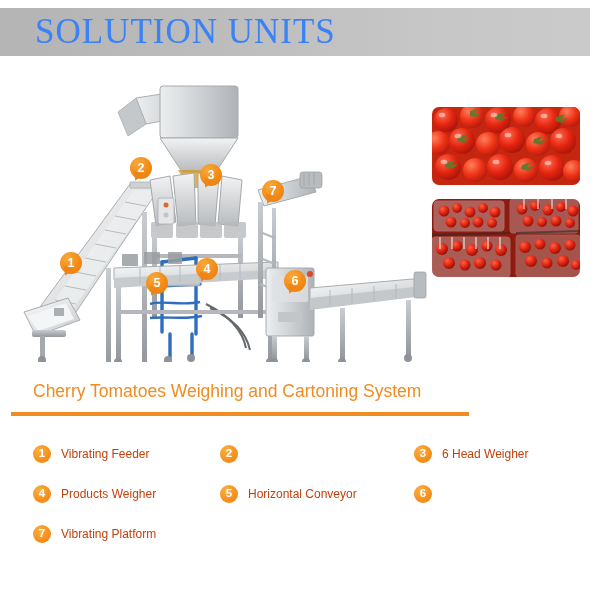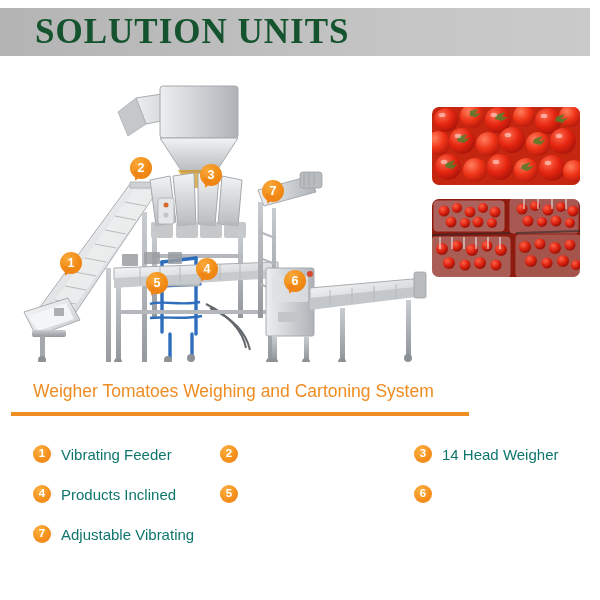--- a/index.html
+++ b/index.html
@@ -12,21 +12,21 @@
   .page{position:absolute;left:0;top:0;width:600px;height:600px;background:#fff;}
 
   
   .header-bar{
     position:absolute;left:0;top:8px;width:590px;height:48px;
     background:linear-gradient(to right,#b4b4b4 0%,#bcbcbc 35%,#c6c6c6 70%,#cacaca 100%);
   }
   .header-title{
     position:absolute;left:35px;top:10px;
     font-family:"Liberation Serif", serif;
-    font-weight:bold;font-size:35px;color:#14532d;
+    font-weight:normal;font-size:35px;color:#3b82f6;
     letter-spacing:1px;white-space:nowrap;line-height:44px;
   }
 
   
   .machine{position:absolute;left:10px;top:72px;width:420px;height:290px;}
   .machine svg{display:block;}
 
   
   .photo{
     position:absolute;border-radius:7px;overflow:hidden;
@@ -49,21 +49,21 @@
   .legend{position:absolute;left:0;top:440px;width:600px;height:120px;}
   .legend-item{position:absolute;display:flex;align-items:center;white-space:nowrap;}
   .badge{
     width:18px;height:18px;border-radius:50%;
     background:radial-gradient(circle at 35% 30%,#fbb040 0%,#f5911e 55%,#ee8010 100%);
     color:#fff;font-size:11.5px;font-weight:bold;
     display:flex;align-items:center;justify-content:center;
     flex:0 0 auto;line-height:1;
   }
   .legend-label{
-    margin-left:10px;font-size:15px;color:#0f766e;
+    margin-left:10px;font-size:12px;color:#c2410c;
   }
 
   
   .callout{
     position:absolute;width:22px;height:22px;
     display:flex;align-items:center;justify-content:center;
     color:#fff;font-size:12.5px;font-weight:bold;line-height:1;
   }
   .callout .disc{
     position:absolute;left:0;top:0;width:22px;height:22px;border-radius:50%;
@@ -428,51 +428,52 @@
         <line x1="120" y1="0" x2="120" y2="10"></line>
           <line x1="134" y1="0" x2="134" y2="10"></line>
       </g>
       <g stroke="#2b2b2b" stroke-width="2" opacity="0.6">
         <line x1="0" y1="36" x2="78" y2="34"></line>
         <line x1="84" y1="34" x2="148" y2="32"></line>
       </g>
     </svg>
   </div>
 
-  <div class="caption">Weigher Tomatoes Weighing and Cartoning System</div>
+  <div class="caption">Cherry Tomatoes Weighing and Cartoning System</div>
   <div class="caption-rule"></div>
 
   <div class="legend">
 
     <div class="legend-item" style="left:33px;top:5px;">
       <div class="badge">1</div>
       <div class="legend-label">Vibrating Feeder</div>
     </div>
 
     <div class="legend-item" style="left:220px;top:5px;">
       <div class="badge">2</div>
     </div>
 
     <div class="legend-item" style="left:414px;top:5px;">
       <div class="badge">3</div>
-      <div class="legend-label">14 Head Weigher</div>
+      <div class="legend-label">6 Head Weigher</div>
     </div>
 
     <div class="legend-item" style="left:33px;top:45px;">
       <div class="badge">4</div>
-      <div class="legend-label">Products Inclined</div>
+      <div class="legend-label">Products Weigher</div>
     </div>
 
     <div class="legend-item" style="left:220px;top:45px;">
       <div class="badge">5</div>
+      <div class="legend-label">Horizontal Conveyor</div>
     </div>
 
     <div class="legend-item" style="left:414px;top:45px;">
       <div class="badge">6</div>
     </div>
 
     <div class="legend-item" style="left:33px;top:85px;">
       <div class="badge">7</div>
-      <div class="legend-label">Adjustable Vibrating</div>
+      <div class="legend-label">Vibrating Platform</div>
     </div>
 
   </div>
 </div>
 
 </body></html>

